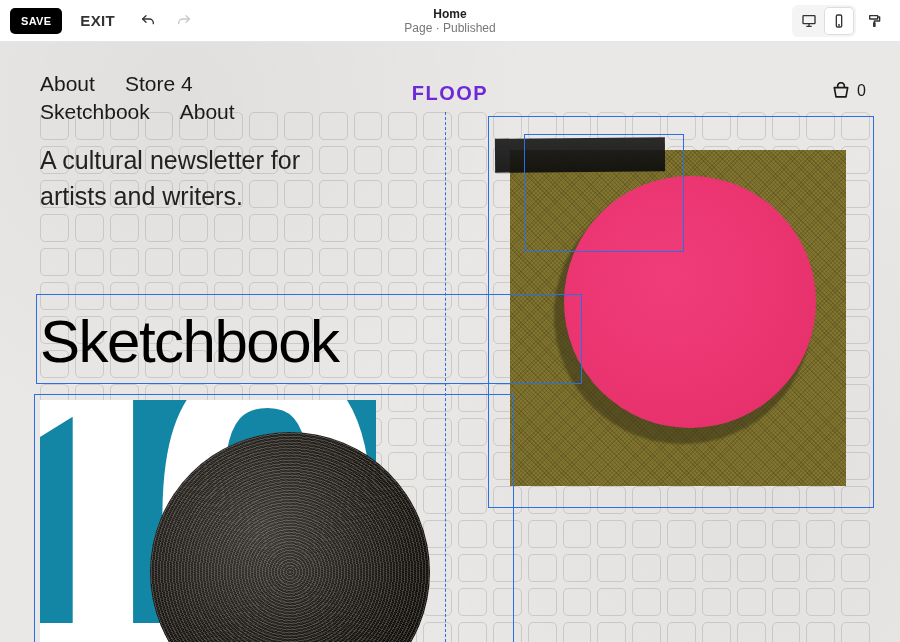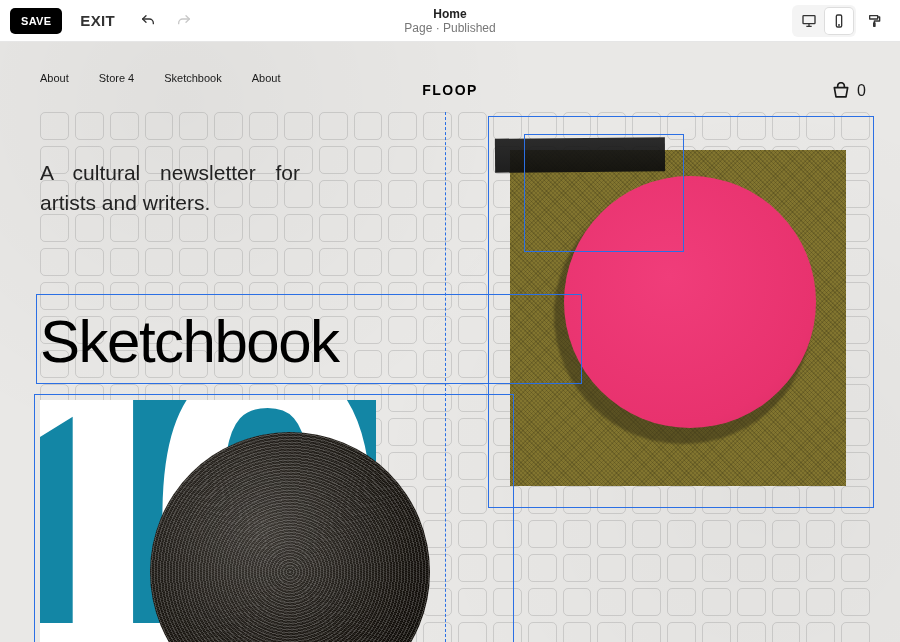--- a/index.html
+++ b/index.html
@@ -123,47 +123,47 @@
       pointer-events: none;
     }
 
     
     .site-nav {
       position: absolute;
       left: 40px; top: 30px;
       display: flex; flex-wrap: wrap;
       column-gap: 30px; row-gap: 4px;
       max-width: 280px;
-      font-size: 11px; color: #1a1a1a;
+      font-size: 21px; color: #1a1a1a;
     }
     .site-nav a { cursor: pointer; }
 
     .brand {
       position: absolute;
       left: 50%; top: 40px;
       transform: translateX(-50%);
-      color: #000000;
+      color: #6d28d9;
       font-weight: 700;
-      font-size: 14px;
+      font-size: 20px;
       letter-spacing: 1.5px;
     }
 
     .cart {
       position: absolute;
       right: 34px; top: 40px;
       display: flex; align-items: center; gap: 6px;
       font-size: 16px; color: #1a1a1a;
       cursor: pointer;
     }
     .cart svg { width: 20px; height: 18px; }
 
     .tagline {
       position: absolute;
-      left: 40px; top: 116px;
-      font-size: 21px;
+      left: 40px; top: 100px;
+      font-size: 25px;
       color: #222;
       line-height: 1.45;
       max-width: 260px;
       text-align: justify;
       text-align-last: left;
     }
 
     .headline {
       position: absolute;
       left: 40px; top: 270px;

